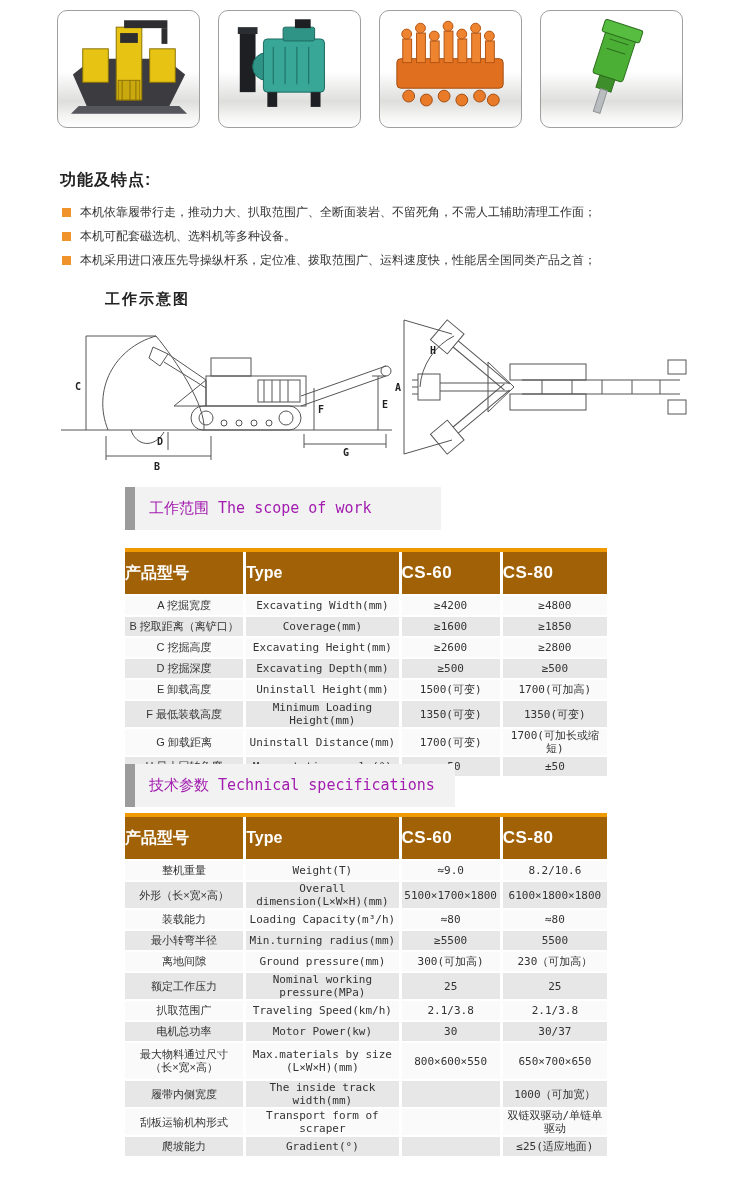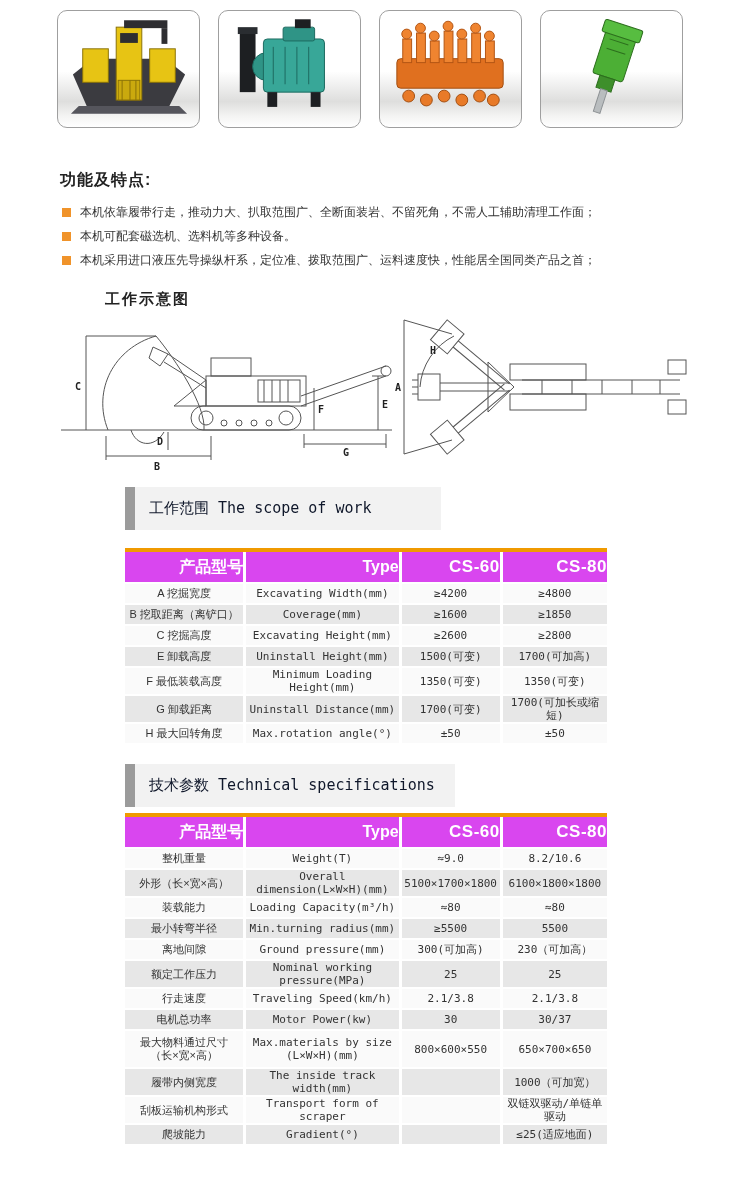--- a/index.html
+++ b/index.html
@@ -25,29 +25,29 @@
   
   .diag-title { position:absolute; left:105px; top:290px; font-size:15px; font-weight:bold; color:#222; letter-spacing:2px; }
   .diag-side { position:absolute; left:56px; top:318px; }
   .diag-top  { position:absolute; left:392px; top:302px; }
   .diag svg text { font-family:"DejaVu Sans Mono", monospace; font-size:10px; fill:#222; font-weight:bold; }
 
   
   .sec-head { position:absolute; left:125px; width:316px; height:43px; background:#f2f2f2; }
   .sec-head .bar { position:absolute; left:0; top:0; width:10px; height:100%; background:#9b9b9b; }
   .sec-head .txt { position:absolute; left:24px; top:0; line-height:43px; font-family:"DejaVu Sans Mono", monospace;
-                   font-size:15px; color:#0f172a; white-space:nowrap; }
+                   font-size:15px; color:#a21caf; white-space:nowrap; }
   .sec-head.wide { width:330px; }
 
   
   .tblwrap { position:absolute; left:125px; width:482px; }
   .orange-bar { height:4px; background:#F09A00; }
   .clip { overflow:hidden; }
   table { border-collapse:separate; border-spacing:3px 2px; table-layout:fixed; width:488px; margin:-2px -3px; }
-  th { background:#d946ef; color:#fff; font-weight:bold; height:30px; font-size:16px; text-align:right;
+  th { background:#a16207; color:#fff; font-weight:bold; height:42px; font-size:16px; text-align:left;
        font-family:"Liberation Sans", sans-serif; }
   th.c2, th.c3 { font-size:17px; letter-spacing:0.5px; }
   td { height:19px; font-size:11px; text-align:center; vertical-align:middle; color:#333;
        font-family:"DejaVu Sans Mono", monospace; white-space:pre-line; line-height:13px; }
   td.c0 { font-family:"Liberation Sans", sans-serif; }
   tbody tr:nth-child(odd) td { background:#fafafa; }
   tbody tr:nth-child(even) td { background:#e7e7e7; }
   .c0 { width:118px; } .c1 { width:152px; } .c2 { width:98px; } .c3 { width:104px; }
   #scope-head { top:487px; }
   #scope-tbl  { top:548px; }
@@ -274,20 +274,26 @@
               <td class="c2">≥1600</td>
               <td class="c3">≥1850</td>
             </tr>
             <tr>
               <td class="c0">C 挖掘高度</td>
               <td class="c1">Excavating Height(mm)</td>
               <td class="c2">≥2600</td>
               <td class="c3">≥2800</td>
             </tr>
             <tr>
+              <td class="c0">D 挖掘深度</td>
+              <td class="c1">Excavating Depth(mm)</td>
+              <td class="c2">≥500</td>
+              <td class="c3">≥500</td>
+            </tr>
+            <tr>
               <td class="c0">E 卸载高度</td>
               <td class="c1">Uninstall Height(mm)</td>
               <td class="c2">1500(可变)</td>
               <td class="c3">1700(可加高)</td>
             </tr>
             <tr>
               <td class="c0">F 最低装载高度</td>
               <td class="c1">Minimum Loading Height(mm)</td>
               <td class="c2">1350(可变)</td>
               <td class="c3">1350(可变)</td>
@@ -356,21 +362,21 @@
               <td class="c2">300(可加高)</td>
               <td class="c3">230（可加高）</td>
             </tr>
             <tr>
               <td class="c0">额定工作压力</td>
               <td class="c1">Nominal working pressure(MPa)</td>
               <td class="c2">25</td>
               <td class="c3">25</td>
             </tr>
             <tr>
-              <td class="c0">行走速度</td>
+              <td class="c0">扒取范围广</td>
               <td class="c1">Traveling Speed(km/h)</td>
               <td class="c2">2.1/3.8</td>
               <td class="c3">2.1/3.8</td>
             </tr>
             <tr>
               <td class="c0">电机总功率</td>
               <td class="c1">Motor Power(kw)</td>
               <td class="c2">30</td>
               <td class="c3">30/37</td>
             </tr>

